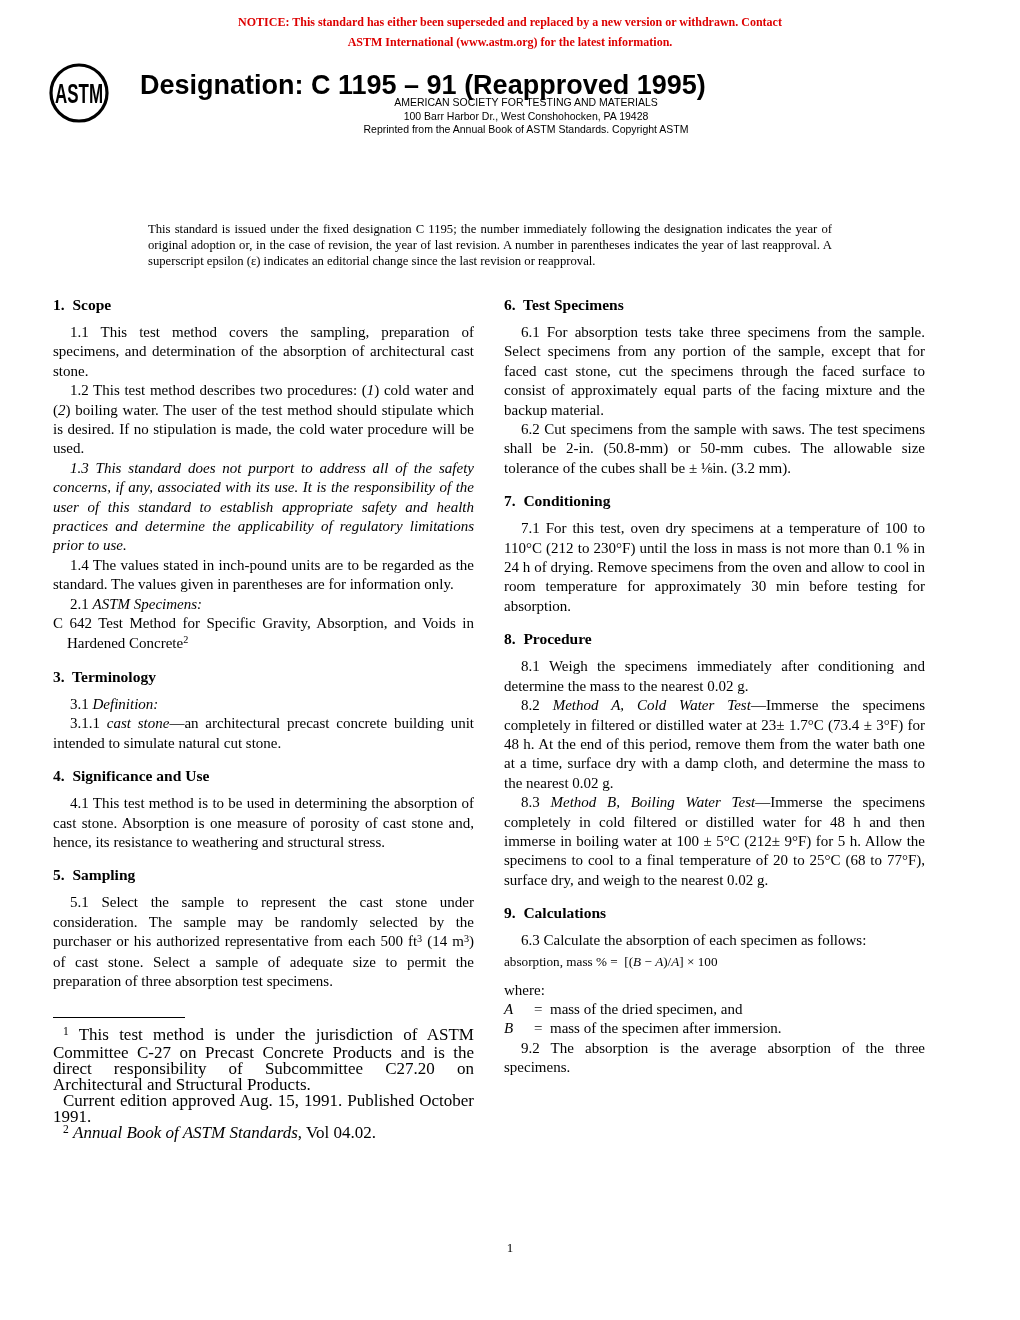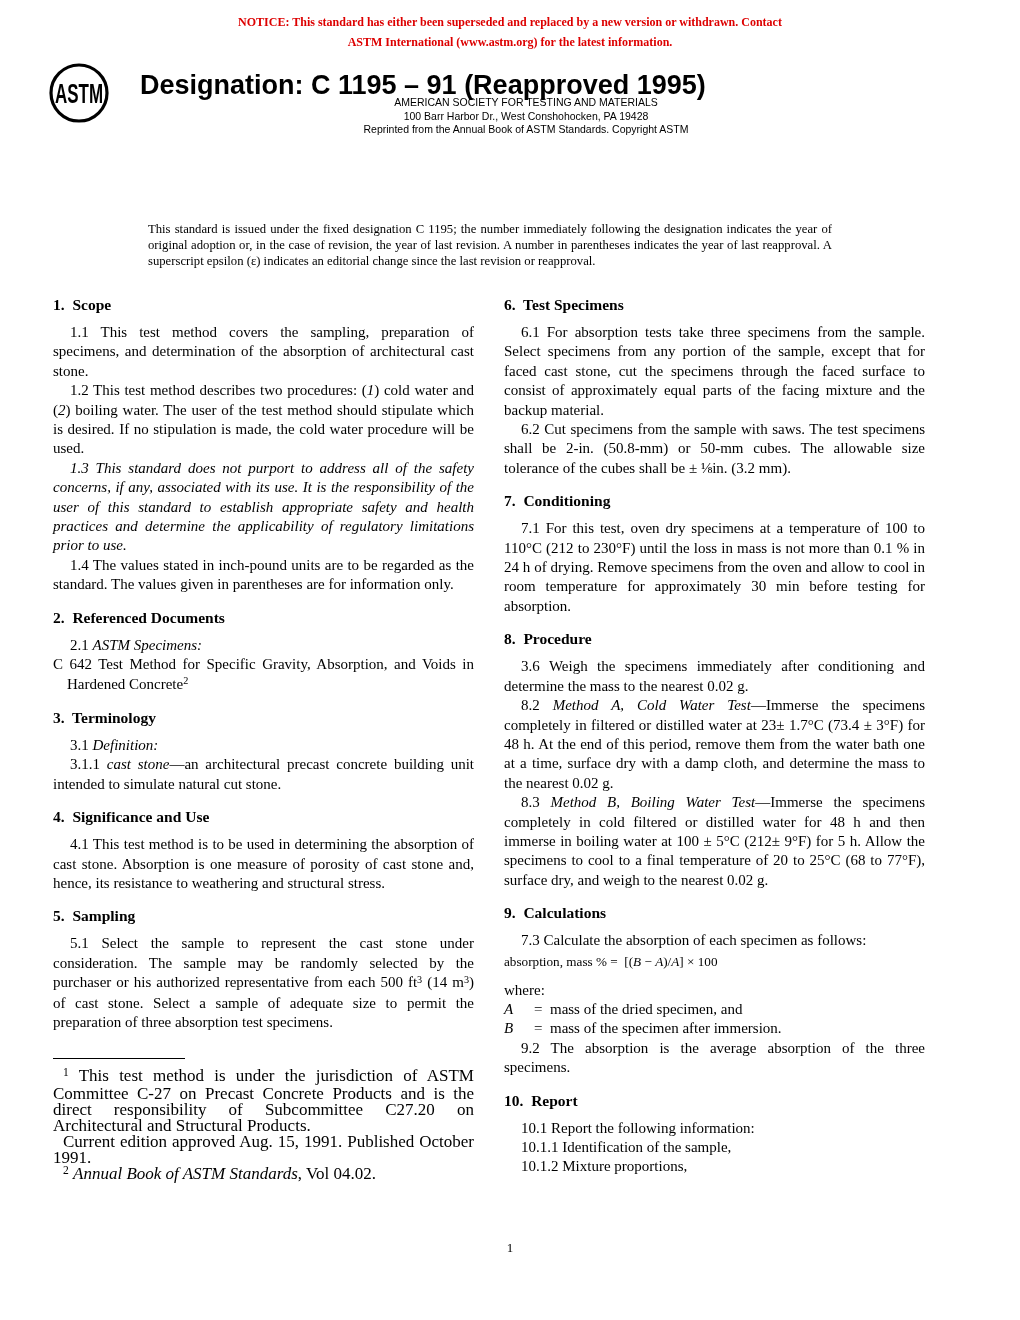--- a/index.html
+++ b/index.html
@@ -77,21 +77,20 @@
   <div class="columns">
     <div class="col" id="left-col">
         <div class="section">
           <div class="sec-heading">1.&nbsp; Scope</div>
           <p class="para">1.1 This test method covers the sampling, preparation of specimens, and determination of the absorption of architectural cast stone.</p>
           <p class="para"><span>1.2 This test method describes two procedures: (</span><span class="i">1</span><span>) cold water and (</span><span class="i">2</span><span>) boiling water. The user of the test method should stipulate which is desired. If no stipulation is made, the cold water procedure will be used.</span></p>
           <p class="para"><span class="i">1.3 This standard does not purport to address all of the safety concerns, if any, associated with its use. It is the responsibility of the user of this standard to establish appropriate safety and health practices and determine the applicability of regulatory limitations prior to use.</span></p>
           <p class="para">1.4 The values stated in inch-pound units are to be regarded as the standard. The values given in parentheses are for information only.</p>
         </div>
         <div class="section">
-          <div class="sec-heading">2.&nbsp; Referenced Documents</div>
           <p class="para"><span>2.1 </span><span class="i">ASTM Specimens:</span></p>
           <p class="para ref"><span>C 642 Test Method for Specific Gravity, Absorption, and Voids in Hardened Concrete</span><span class="sup">2</span></p>
         </div>
         <div class="section">
           <div class="sec-heading">3.&nbsp; Terminology</div>
           <p class="para"><span>3.1 </span><span class="i">Definition:</span></p>
           <p class="para"><span>3.1.1 </span><span class="i">cast stone</span><span>—an architectural precast concrete building unit intended to simulate natural cut stone.</span></p>
         </div>
         <div class="section">
           <div class="sec-heading">4.&nbsp; Significance and Use</div>
@@ -112,37 +111,31 @@
           <div class="sec-heading">6.&nbsp; Test Specimens</div>
           <p class="para">6.1 For absorption tests take three specimens from the sample. Select specimens from any portion of the sample, except that for faced cast stone, cut the specimens through the faced surface to consist of approximately equal parts of the facing mixture and the backup material.</p>
           <p class="para">6.2 Cut specimens from the sample with saws. The test specimens shall be 2-in. (50.8-mm) or 50-mm cubes. The allowable size tolerance of the cubes shall be ± ⅛in. (3.2 mm).</p>
         </div>
         <div class="section">
           <div class="sec-heading">7.&nbsp; Conditioning</div>
           <p class="para">7.1 For this test, oven dry specimens at a temperature of 100 to 110°C (212 to 230°F) until the loss in mass is not more than 0.1 % in 24 h of drying. Remove specimens from the oven and allow to cool in room temperature for approximately 30 min before testing for absorption.</p>
         </div>
         <div class="section">
           <div class="sec-heading">8.&nbsp; Procedure</div>
-          <p class="para">3.6 Weigh the specimens immediately after conditioning and determine the mass to the nearest 0.02 g.</p>
+          <p class="para">8.1 Weigh the specimens immediately after conditioning and determine the mass to the nearest 0.02 g.</p>
           <p class="para"><span>8.2 </span><span class="i">Method A, Cold Water Test</span><span>—Immerse the specimens completely in filtered or distilled water at 23± 1.7°C (73.4 ± 3°F) for 48 h. At the end of this period, remove them from the water bath one at a time, surface dry with a damp cloth, and determine the mass to the nearest 0.02 g.</span></p>
           <p class="para"><span>8.3 </span><span class="i">Method B, Boiling Water Test</span><span>—Immerse the specimens completely in cold filtered or distilled water for 48 h and then immerse in boiling water at 100 ± 5°C (212± 9°F) for 5 h. Allow the specimens to cool to a final temperature of 20 to 25°C (68 to 77°F), surface dry, and weigh to the nearest 0.02 g.</span></p>
         </div>
         <div class="section">
           <div class="sec-heading">9.&nbsp; Calculations</div>
-          <p class="para">7.3 Calculate the absorption of each specimen as follows:</p>
+          <p class="para">6.3 Calculate the absorption of each specimen as follows:</p>
           <p class="para formula"><span>absorption, mass&nbsp;% =&nbsp; [(</span><span class="i">B</span><span> − </span><span class="i">A</span><span>)/</span><span class="i">A</span><span>] × 100</span></p>
           <p class="para noind">where:</p>
           <p class="para def"><span class="i term">A</span><span>=&nbsp; mass of the dried specimen, and</span></p>
           <p class="para def"><span class="i term">B</span><span>=&nbsp; mass of the specimen after immersion.</span></p>
           <p class="para">9.2 The absorption is the average absorption of the three specimens.</p>
-        </div>
-        <div class="section">
-          <div class="sec-heading">10.&nbsp; Report</div>
-          <p class="para">10.1 Report the following information:</p>
-          <p class="para">10.1.1 Identification of the sample,</p>
-          <p class="para">10.1.2 Mixture proportions,</p>
         </div>
       </div>
   </div>
 
   <div class="pageno">1</div>
 
 </div>
 
 </body></html>

